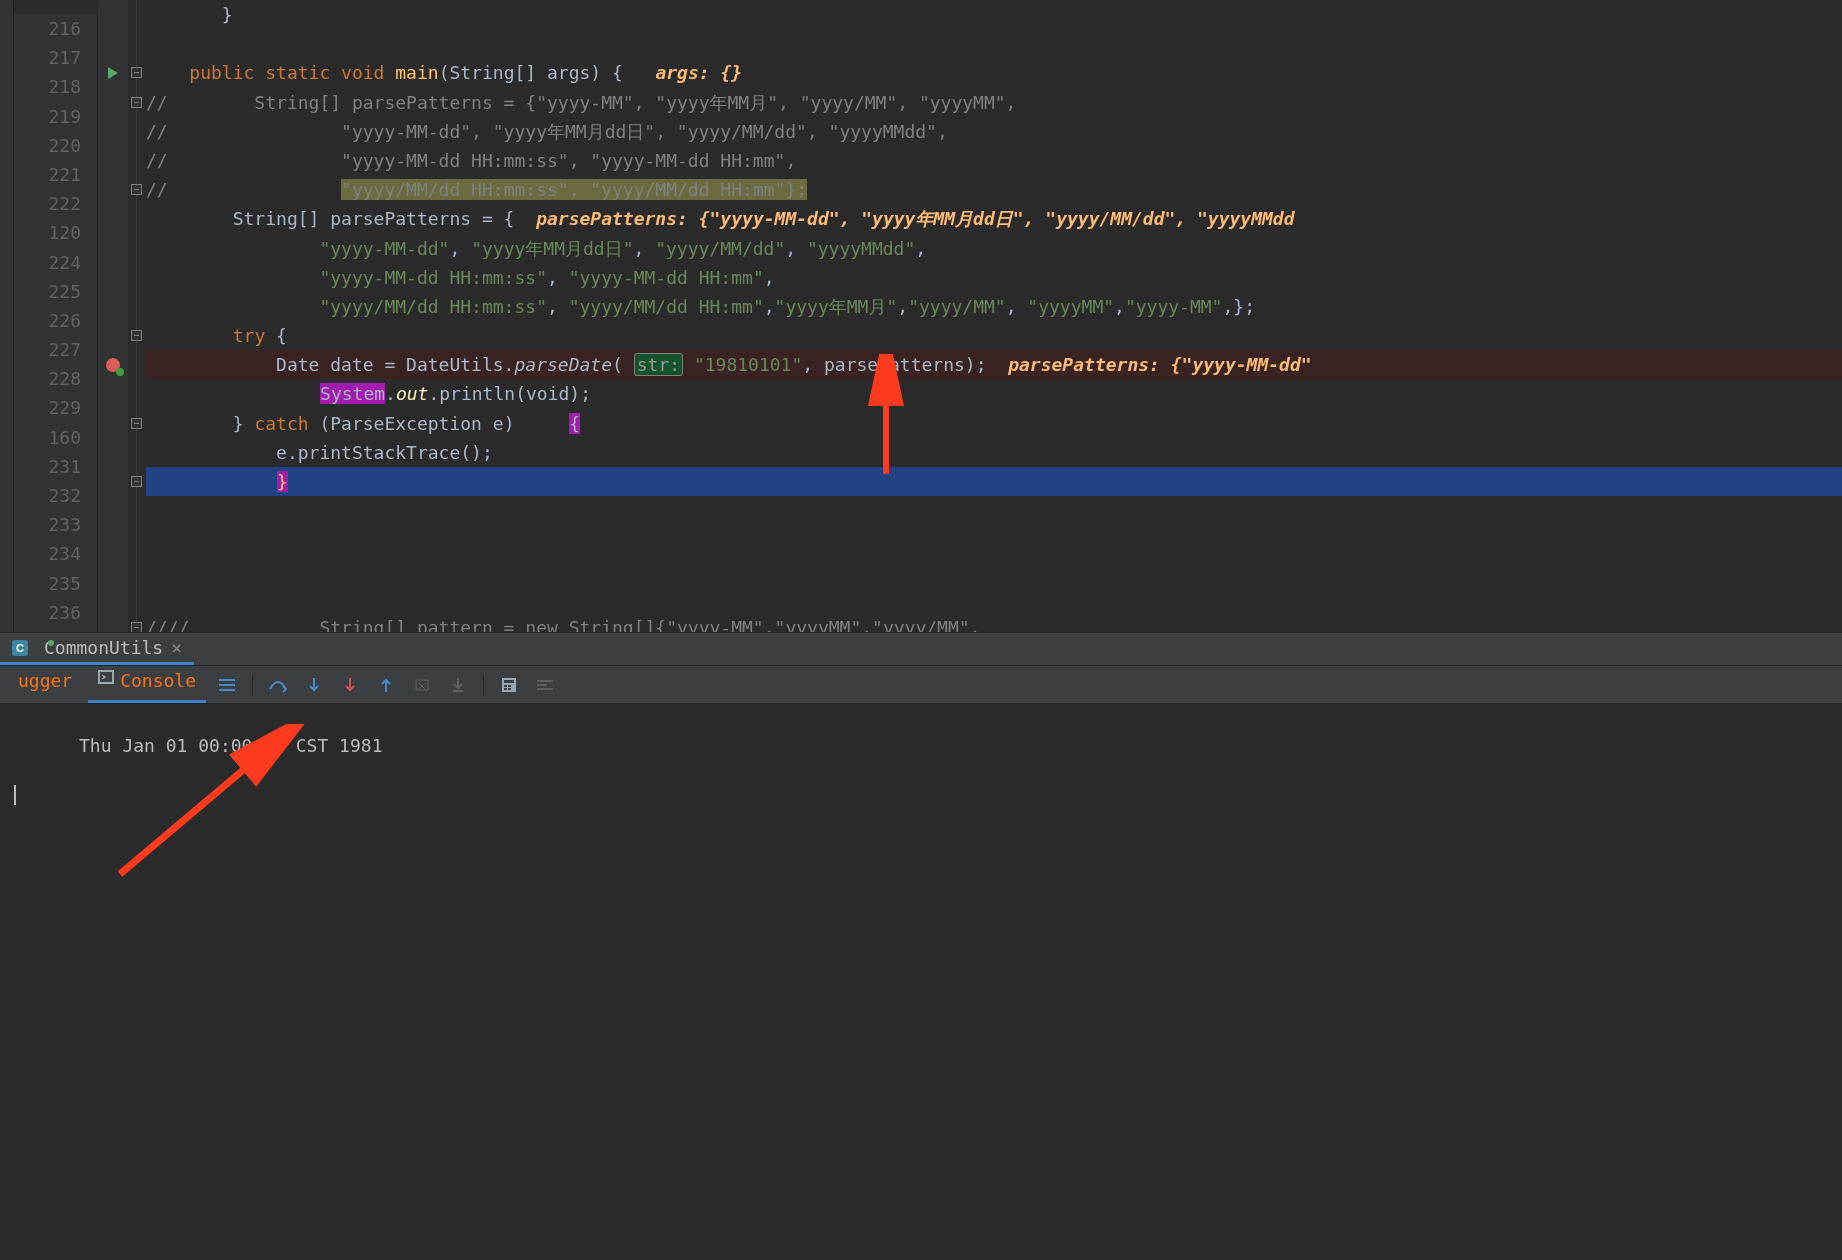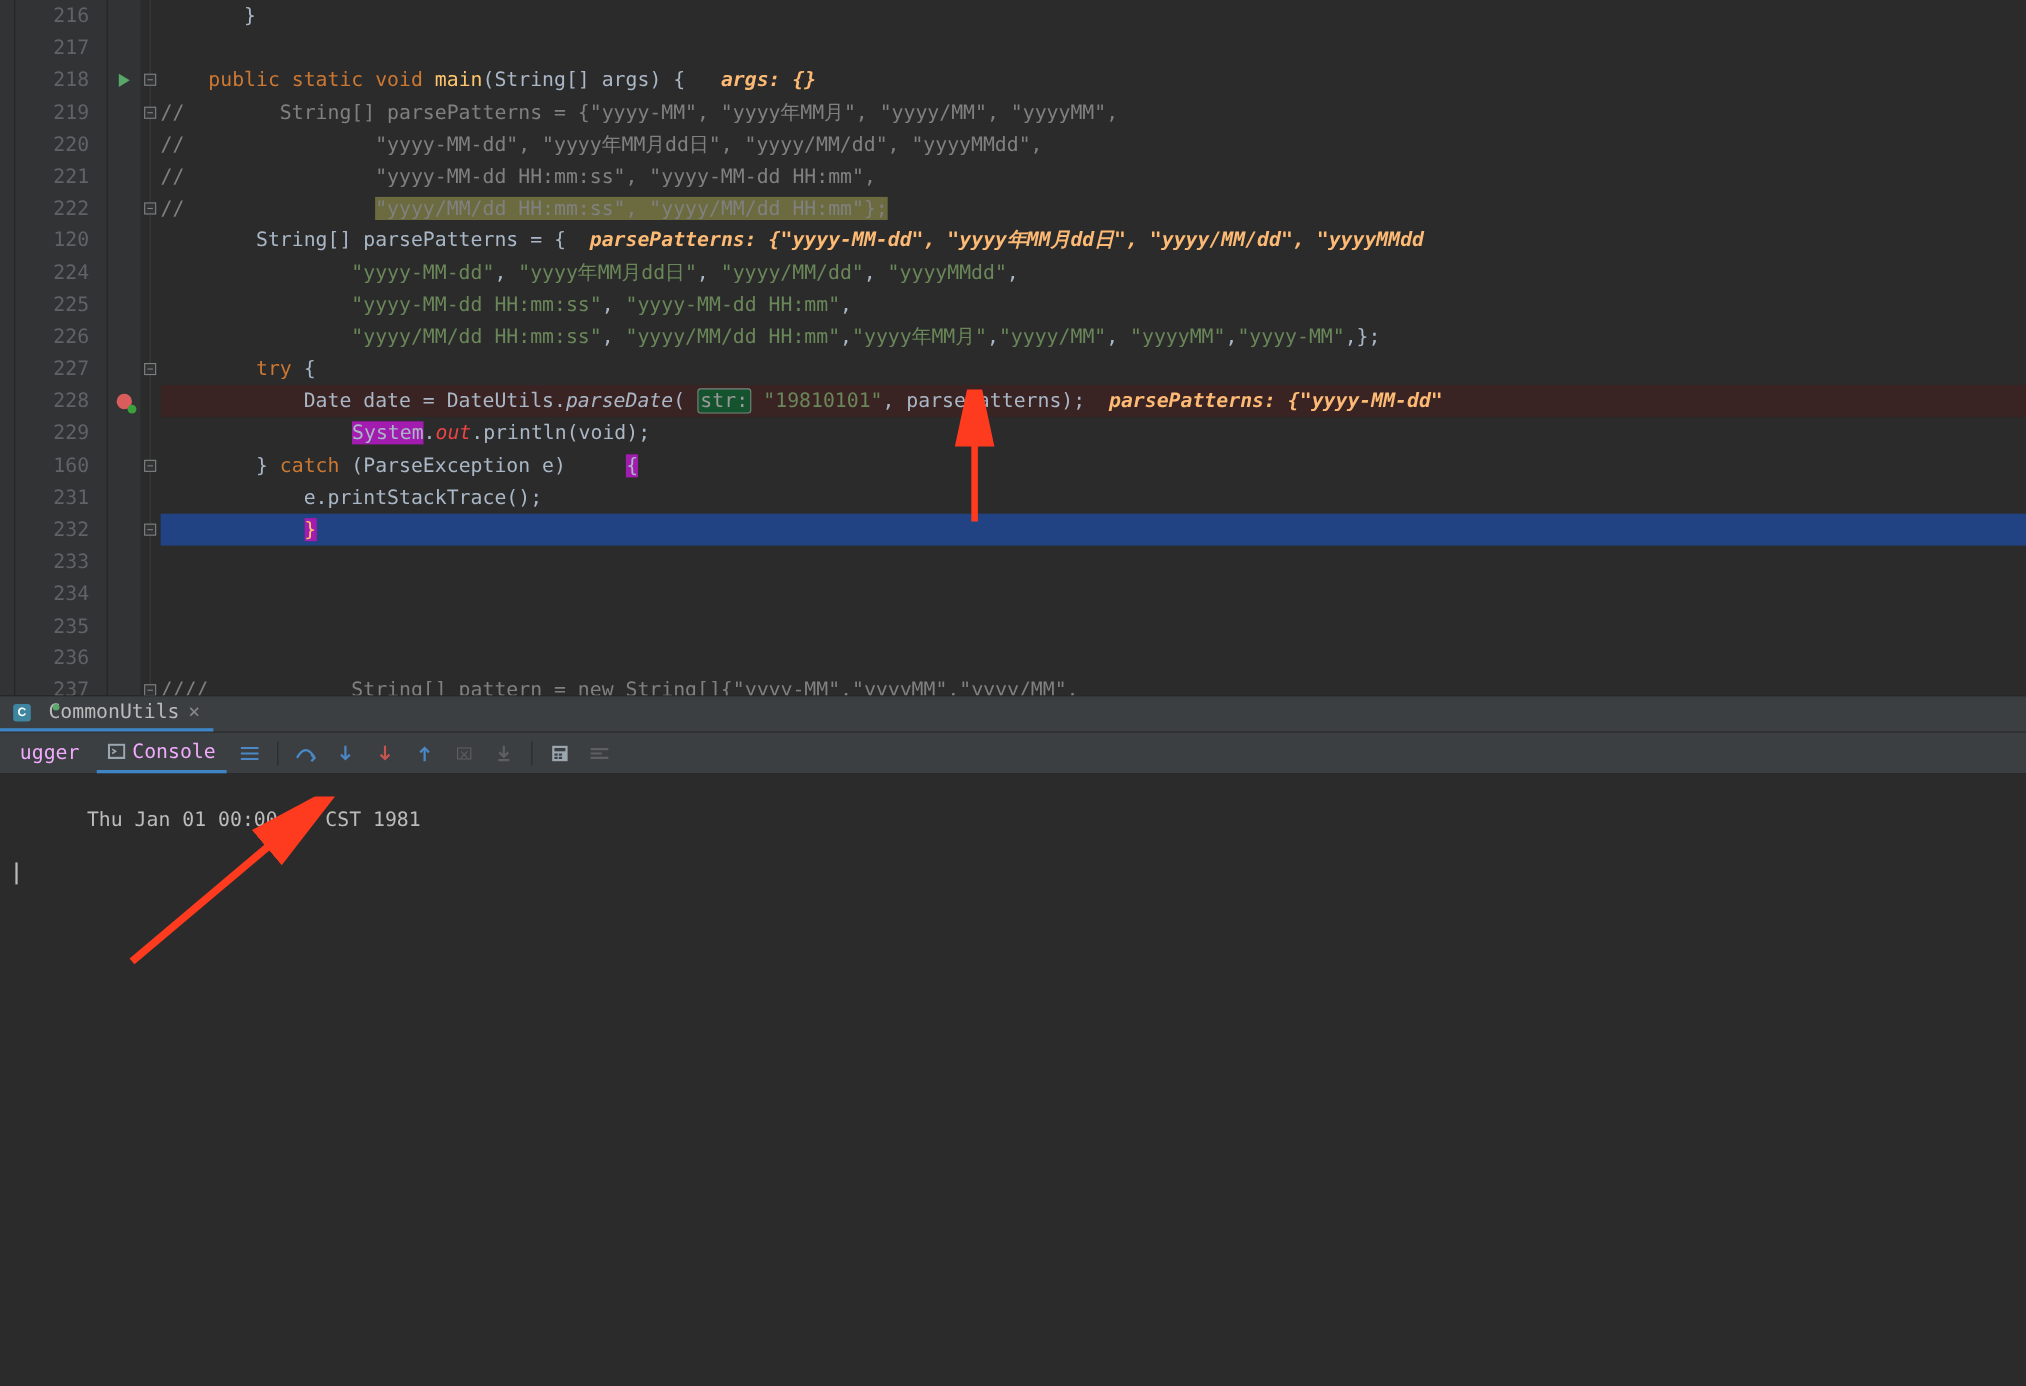--- a/index.html
+++ b/index.html
@@ -29,20 +29,21 @@
   position: relative;
 }
 .gutter {
   width: 84px;
   background: #313335;
   text-align: right;
   padding-right: 16px;
   color: #606366;
   user-select: none;
   border-right: 1px solid #232323;
+  margin-top: 14px;
 }
 .gutter .ln { height: 29.2px; line-height: 29.2px; }
 .gutter-icons {
   width: 30px;
   background: #313335;
 }
 .gutter-icons .gi { height: 29.2px; display:flex; align-items:center; justify-content:center; }
 .fold-col {
   width: 18px;
   background: #2b2b2b;
@@ -86,21 +87,21 @@
 }
 .line.hl-sel {
   background: #214283;
 }
 .kw { color: #cc7832; }
 .str { color: #6a8759; }
 .comment { color: #808080; }
 .hint { color: #fdba74; font-style: italic; font-weight: bold; }
 .method { color: #ffc66d; }
 .ident { color: #a9b7c6; }
-.static-field { color: #ef4444; font-style: italic; }
+.static-field { color: #fef9c3; font-style: italic; }
 .hl-yellow { background: #a21caf; margin-left: 44px; }
 .hl-olive { background: #6b6b3f; }
 .hl-box {
   border:1px solid #7e7e7e;
   padding:0 2px;
   background:#14532d;
   color:#999;
   border-radius:3px;
   font-style: normal;
 }
@@ -137,24 +138,24 @@
   border-bottom: 1px solid #232323;
 }
 .toolbar .btn {
   width: 30px; height: 26px;
   display:flex; align-items:center; justify-content:center;
   color:#aaa;
   cursor:pointer;
 }
 .toolbar .sep { width:1px; height:22px; background:#2a2a2a; margin:0 4px; }
 .toolbar .tab-btn {
-  padding: 16px 10px;
+  padding: 4px 10px;
   height: 100%;
-  display:flex; align-items:center;
-  color:#f0abfc;
+  display:flex; 
+  color:#f97316;
   cursor:pointer;
 }
 .toolbar .tab-btn.active {
   border-bottom: 3px solid #3f85c6;
 }
 .console {
   flex: 1;
   background: #2b2b2b;
   color: #bbb;
   padding: 10px 14px;

